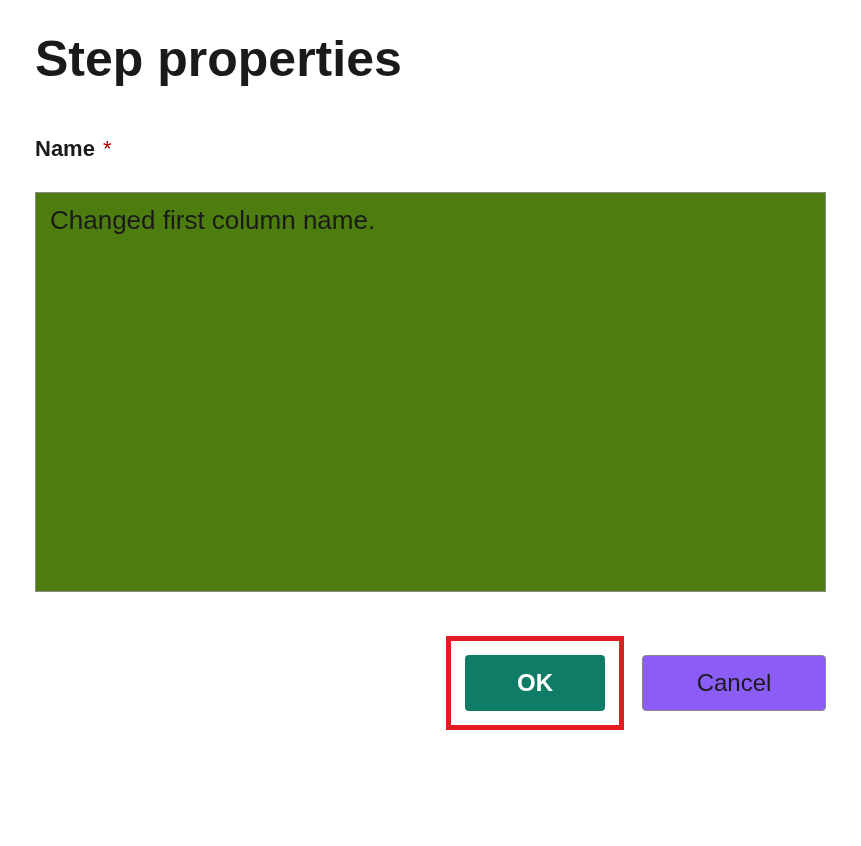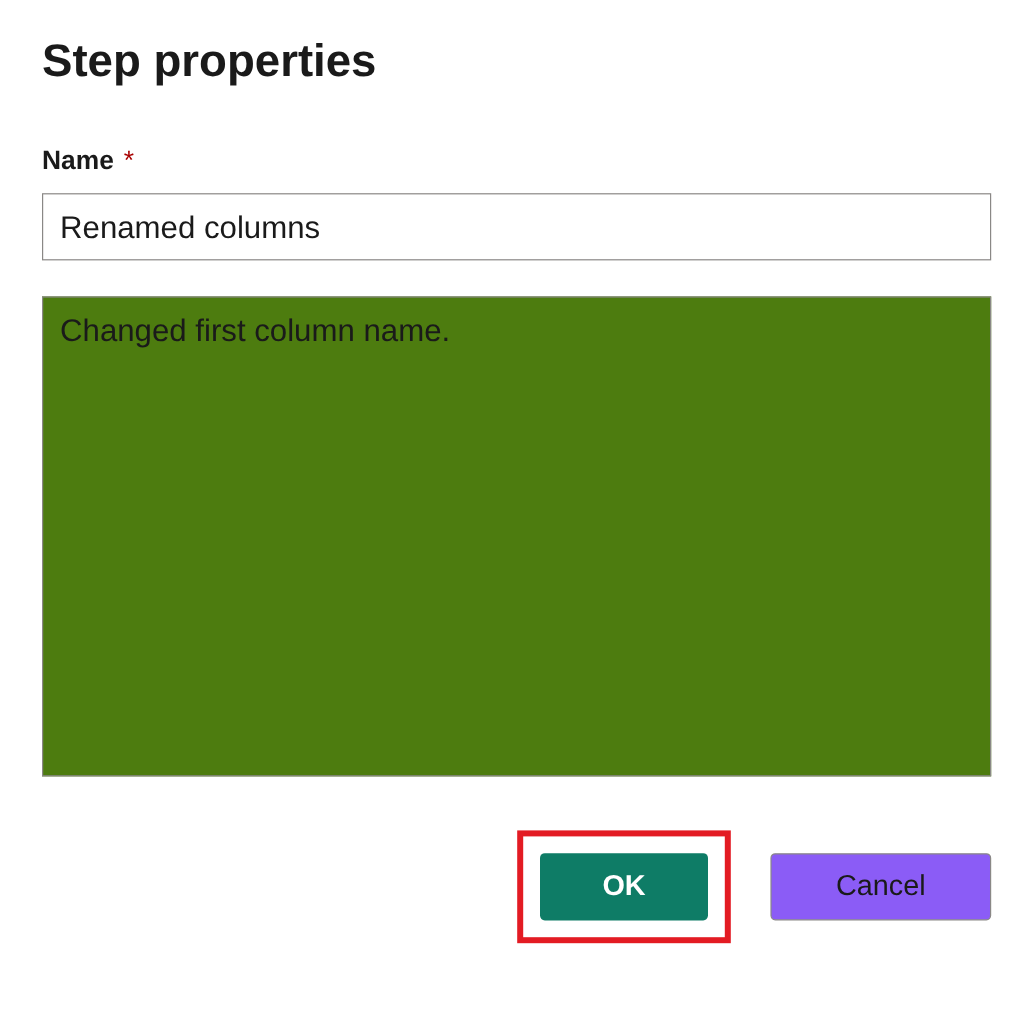--- a/index.html
+++ b/index.html
@@ -8,21 +8,21 @@
       padding: 0;
     }
     body {
       font-family: 'Segoe UI', Tahoma, Geneva, Verdana, sans-serif;
       background: #ffffff;
       padding: 30px 35px;
       width: 861px;
       color: #1a1a1a;
     }
     .dialog-title {
-      font-size: 38px;
+      font-size: 50px;
       font-weight: 600;
       color: #1a1a1a;
       margin-bottom: 48px;
     }
     .field-group {
       margin-bottom: 30px;
     }
     .field-label {
       font-size: 22px;
       font-weight: 600;
@@ -54,21 +54,21 @@
       font-size: 26px;
       font-family: inherit;
       color: #1a1a1a;
       background: #4d7c0f;
       outline: none;
       resize: none;
     }
     .button-row {
       display: flex;
       justify-content: flex-end;
-      gap: 33px;
+      gap: 18px;
       margin-top: 40px;
       align-items: center;
     }
     .ok-highlight {
       border: 5px solid #e31b23;
       padding: 14px;
       display: inline-flex;
     }
     .btn {
       font-size: 24px;
@@ -100,21 +100,20 @@
 </head>
 <body>
 
 <h1 class="dialog-title">Step properties</h1>
 
 <div class="field-group">
   <label class="field-label">
     <span>Name</span>
     <span class="required-asterisk">*</span>
   </label>
-  <input type="text" class="text-input" value="Renamed columns" style="">
 </div>
 
 <div class="field-group">
   <textarea class="textarea-input" style="">Changed first column name.</textarea>
 </div>
 
 <div class="button-row">
   <div class="ok-highlight">
     <button class="btn btn-primary">OK</button>
   </div>

